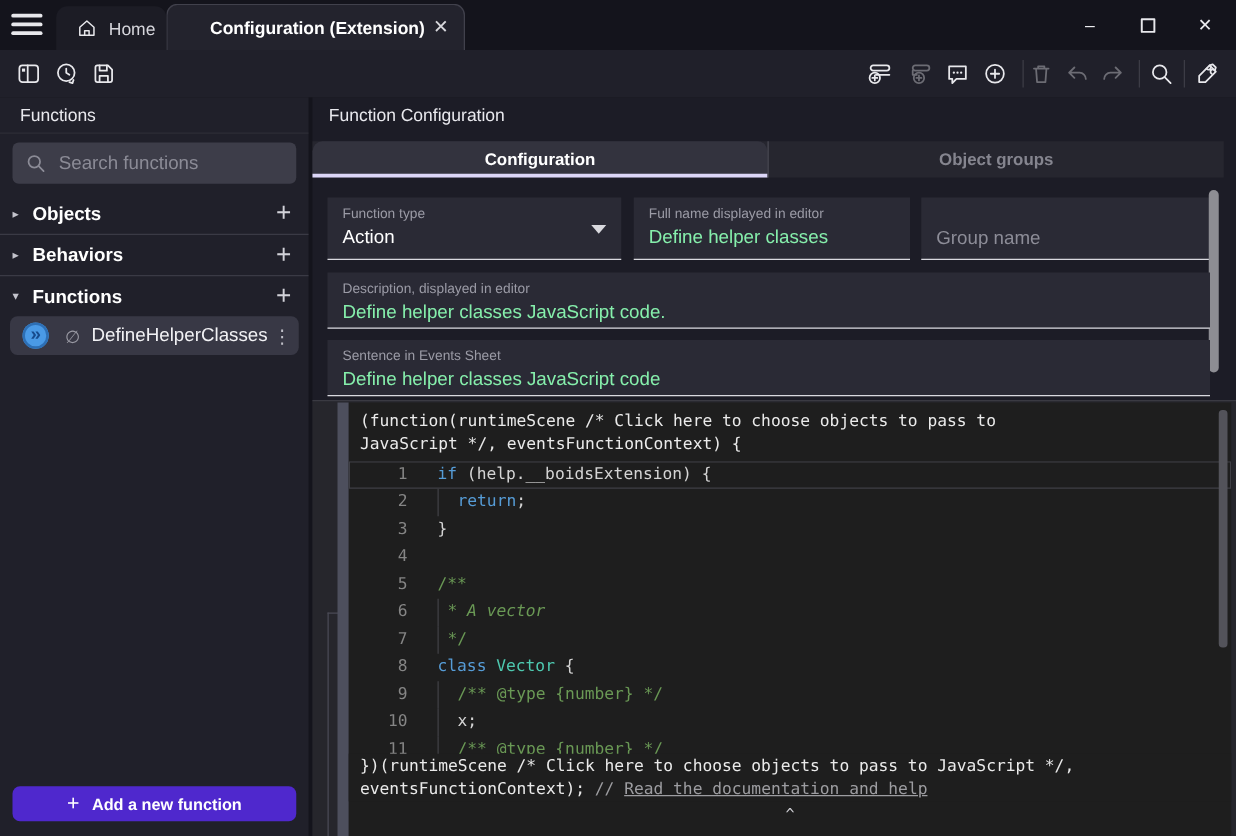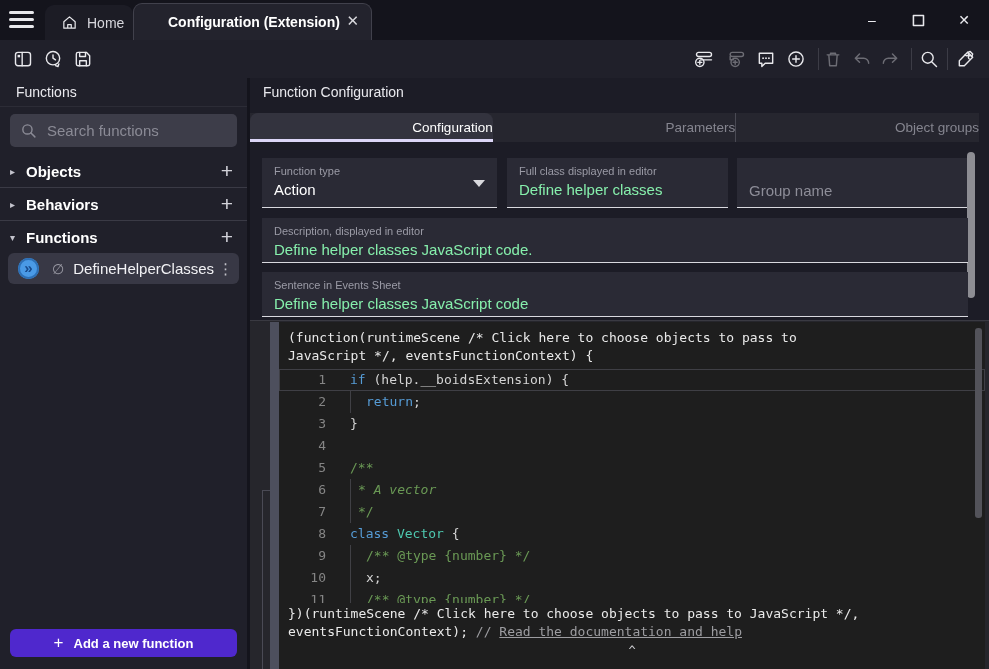--- a/index.html
+++ b/index.html
@@ -46,21 +46,21 @@
   .fn-private { margin-left:13px; color:#9a9aa4; font-size:14px; }
   .fn-label { margin-left:9px; font-size:15px; color:#f2f2f5; flex:1; }
   .fn-kebab { color:#c0c0c8; font-size:15px; padding:0 4px; }
   .add-fn-btn { position:absolute; left:10px; top:551px; width:227px; height:28px; background:#4f28cd; border-radius:6px; display:flex; align-items:center; justify-content:center; gap:10px; color:#fff; font-size:13px; font-weight:bold; cursor:pointer; }
   .add-fn-btn .plusg { font-size:17px; font-weight:300; }
 
   
   .main { position:absolute; left:250px; top:78px; width:739px; height:591px; background:#1c1c26; }
   .main-header { height:29px; line-height:29px; padding-left:13px; font-size:14px; color:#e9e9ee; }
   .tabs { position:absolute; left:0; top:35px; width:729px; height:29px; background:#26262f; display:flex; }
-  .cfg-tab { flex:1; display:flex; align-items:center; justify-content:flex-end; font-size:13.5px; font-weight:normal; color:#85858f; cursor:pointer; position:relative; }
+  .cfg-tab { flex:1; display:flex; align-items:center; justify-content:center; font-size:13.5px; font-weight:bold; color:#85858f; cursor:pointer; position:relative; }
   .cfg-tab.active { background:#33333e; color:#ffffff; border-radius:8px 8px 0 0; }
   .cfg-tab.active::after { content:""; position:absolute; left:0; right:0; bottom:0; height:3px; background:#dcd6f7; }
   .cfg-tab.bordered { border-left:1px solid #4a4a54; }
 
   .field { position:absolute; background:#2a2a35; border-bottom:1px solid #d9d9df; padding:7px 12px 0 12px; }
   .field .flabel { font-size:11px; color:#9b9ba6; }
   .field .fvalue { font-size:15px; color:#ffffff; margin-top:4px; white-space:nowrap; }
   .field input { background:transparent; border:none; outline:none; color:#86efac; font-size:15px; width:100%; margin-top:4px; font-family:"Liberation Sans",sans-serif; padding:0; }
   .field input::placeholder { color:#8d8d98; }
   .field.placeholder-only { display:flex; align-items:center; padding-top:16px; }
@@ -278,35 +278,32 @@
   </div>
   <div class="panel-divider"></div>
 
   <div class="main">
     <div class="main-header">Function Configuration</div>
 
     <div class="tabs">
       <div class="cfg-tab active">
           <span>Configuration</span>
         </div>
-      <div class="cfg-tab">
-          <span>Parameters</span>
-        </div>
       <div class="cfg-tab bordered">
           <span>Object groups</span>
         </div>
     </div>
 
     <div class="field" style="left:12px; top:80px; width:235px; height:50px;">
       <div class="flabel">Function type</div>
       <div class="fvalue">Action</div>
       <div class="dd-chev"></div>
     </div>
     <div class="field" style="left:257px; top:80px; width:221px; height:50px;">
-      <div class="flabel">Full class displayed in editor</div>
+      <div class="flabel">Full name displayed in editor</div>
       <input type="text" value="Define helper classes" style="">
     </div>
     <div class="field placeholder-only" style="left:487px; top:80px; width:231px; height:50px;">
       <input type="text" placeholder="Group name" style="">
     </div>
 
     <div class="cfg-scroll">
         <div class="thumb"></div>
       </div>
 

